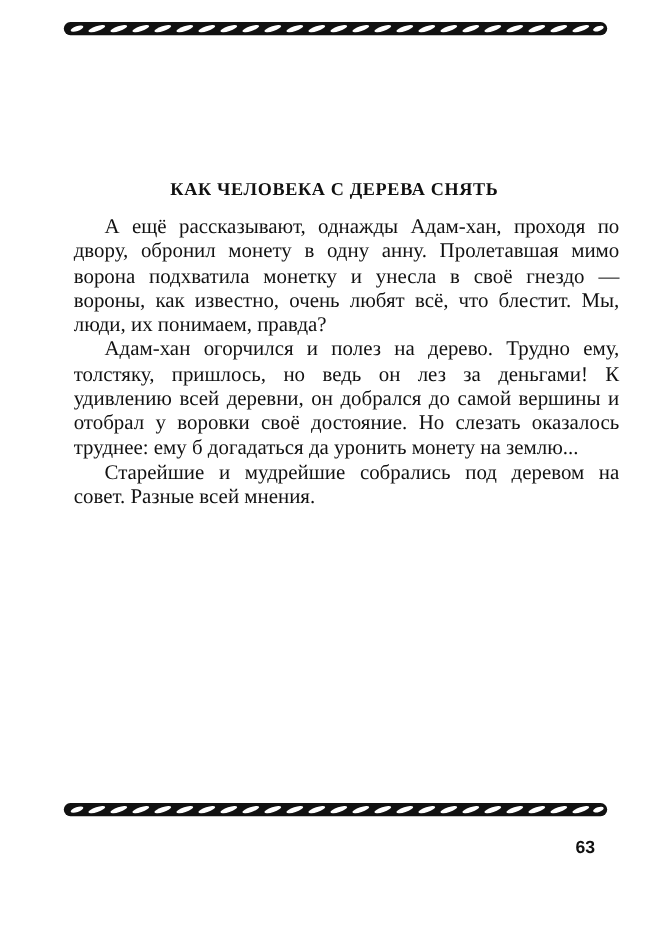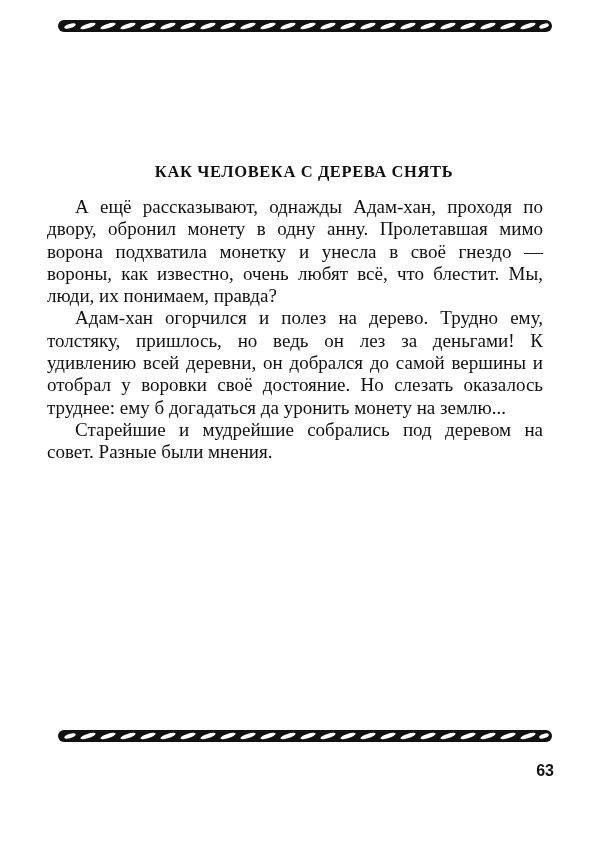--- a/index.html
+++ b/index.html
@@ -8,26 +8,26 @@
     font-family: "Liberation Serif", "DejaVu Serif", serif; color: #111;
   }
   .rope { position: absolute; left: 56px; width: 498px; height: 20px; }
   .rope.top { top: 16px; }
   .rope.bottom { top: 726px; }
   .title {
     position: absolute; top: 158px; left: 0; width: 600px; text-align: center;
     font-weight: bold; font-size: 16.5px; letter-spacing: 0.6px; margin: 4px;
   }
   .body-text {
-    position: absolute; top: 196px; left: 47px; width: 496px;
+    position: absolute; top: 196px; left: 67px; width: 496px;
     font-size: 19px; line-height: 22.3px; text-align: justify;
   }
   .body-text p { margin: 0; text-indent: 28px; }
   .page-num {
-    position: absolute; top: 762px; left: 510px; width: 44px; text-align: right;
+    position: absolute; top: 762px; left: 510px; width: 44px; text-align: center;
     font-family: "Liberation Sans", sans-serif; font-weight: bold; font-size: 16px;
   }
 </style>
 </head>
 <body>
 
 <svg class="rope top" viewBox="0 0 498 20" preserveAspectRatio="none">
   <rect x="2" y="4" width="494" height="12" rx="6" ry="6" fill="#111"></rect>
   <g fill="#fff">
     <ellipse cx="14" cy="10" rx="6" ry="2.2" transform="rotate(-18 14 10)"></ellipse>
@@ -56,21 +56,21 @@
     <ellipse cx="472" cy="10" rx="8" ry="2.2" transform="rotate(-18 472 10)"></ellipse>
     <ellipse cx="488" cy="10" rx="5" ry="2.2" transform="rotate(-18 488 10)"></ellipse>
   </g>
 </svg>
 
 <h1 class="title">КАК ЧЕЛОВЕКА С ДЕРЕВА СНЯТЬ</h1>
 
 <div class="body-text">
   <p>А ещё рассказывают, однажды Адам-хан, проходя по двору, обронил монету в одну анну. Пролетавшая мимо ворона подхватила монетку и унесла в своё гнездо — вороны, как известно, очень любят всё, что блестит. Мы, люди, их понимаем, правда?</p>
   <p>Адам-хан огорчился и полез на дерево. Трудно ему, толстяку, пришлось, но ведь он лез за деньгами! К удивлению всей деревни, он добрался до самой вершины и отобрал у воровки своё достояние. Но слезать оказалось труднее: ему б догадаться да уронить монету на землю...</p>
-  <p>Старейшие и мудрейшие собрались под деревом на совет. Разные были мнения.</p>
+  <p>Старейшие и мудрейшие собрались под деревом на совет. Разные всей мнения.</p>
 </div>
 
 <svg class="rope bottom" viewBox="0 0 498 20" preserveAspectRatio="none">
   <rect x="2" y="4" width="494" height="12" rx="6" ry="6" fill="#111"></rect>
   <g fill="#fff">
     <ellipse cx="14" cy="10" rx="6" ry="2.2" transform="rotate(-18 14 10)"></ellipse>
     <ellipse cx="32" cy="10" rx="8" ry="2.2" transform="rotate(-18 32 10)"></ellipse>
     <ellipse cx="52" cy="10" rx="8" ry="2.2" transform="rotate(-18 52 10)"></ellipse>
     <ellipse cx="72" cy="10" rx="8" ry="2.2" transform="rotate(-18 72 10)"></ellipse>
     <ellipse cx="92" cy="10" rx="8" ry="2.2" transform="rotate(-18 92 10)"></ellipse>

